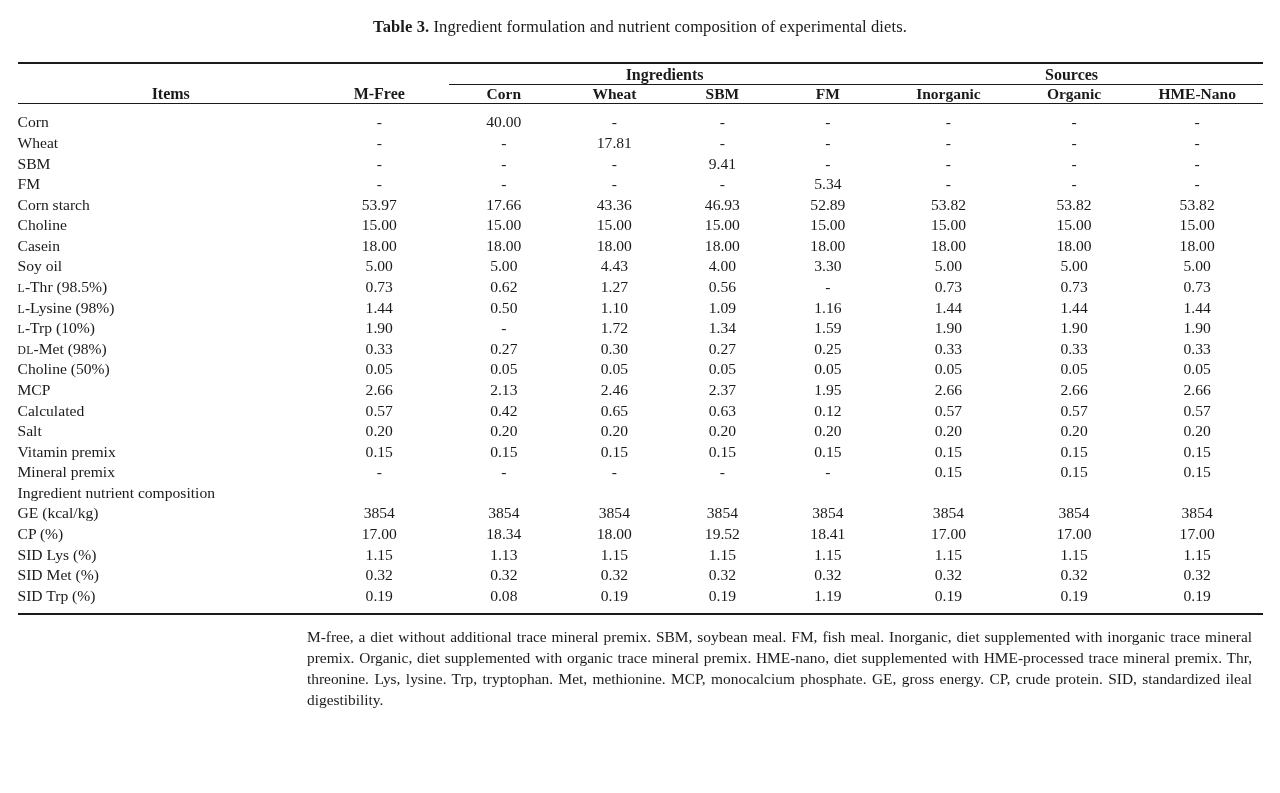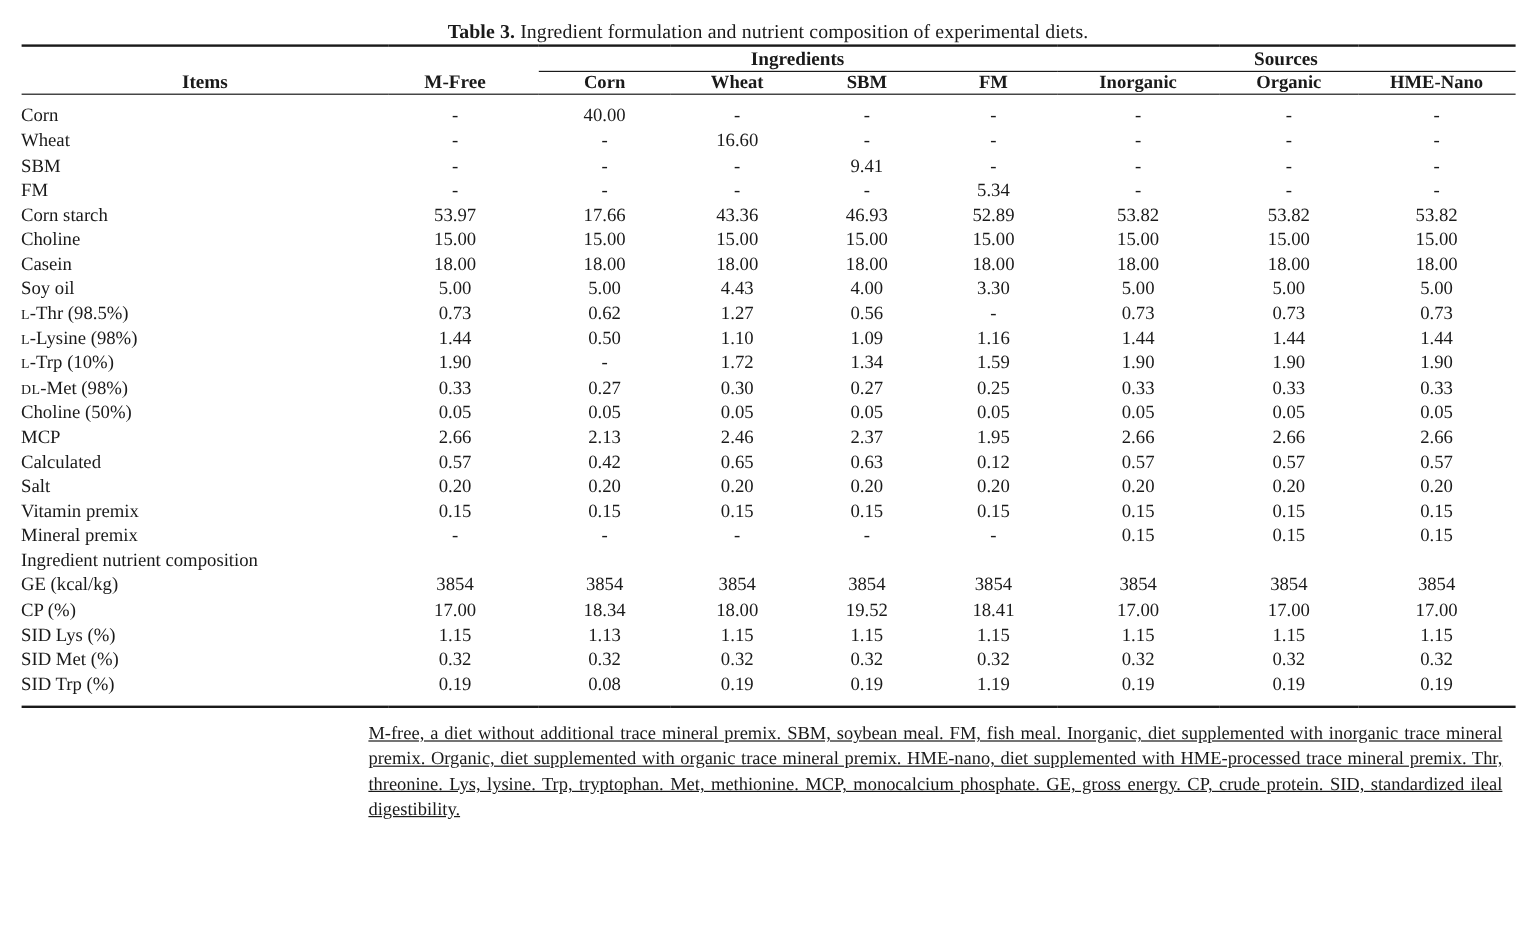--- a/index.html
+++ b/index.html
@@ -18,21 +18,21 @@
     width: 1280px;
     height: 793px;
     box-sizing: border-box;
     padding: 10px 14px 0 14px;
     position: relative;
   }
   .caption {
     text-align: center;
     font-size: 16.5px;
     line-height: 1.3;
-    margin: 6px 0 0 0;
+    margin: 6px 0 25px 0;
     letter-spacing: .1px;
   }
   .caption .lbl { font-weight: bold; }
 
   table.tbl {
     border-collapse: collapse;
     width: 1245px;
     margin: 0 auto;
     font-size: 15.5px;
   }
@@ -100,21 +100,20 @@
   tbody tr.last-row td { padding-bottom: 7px; }
 
   .footnote {
     width: 945px;
     margin: 10px 0 0 auto;
     margin-right: 14px;
     font-size: 15.4px;
     line-height: 1.36;
     text-align: justify;
     text-justify: inter-word;
-    text-decoration: underline;
   }
 </style>
 </head>
 <body>
 
 <div class="page">
 
   <div class="caption">
     <span class="lbl">Table 3.</span>
     <span>Ingredient formulation and nutrient composition of experimental diets.</span>
@@ -172,21 +171,21 @@
           <td class="num">-</td>
           <td class="num">-</td>
           <td class="num">-</td>
           <td class="num">-</td>
         </tr>
         <tr>
           <td class="item">Wheat</td>
           <td class="num">-</td>
           <td class="spacer-col">&nbsp;</td>
           <td class="num">-</td>
-          <td class="num">16.60</td>
+          <td class="num">17.81</td>
           <td class="num">-</td>
           <td class="num">-</td>
           <td class="num">-</td>
           <td class="num">-</td>
           <td class="num">-</td>
         </tr>
         <tr>
           <td class="item">SBM</td>
           <td class="num">-</td>
           <td class="spacer-col">&nbsp;</td>

